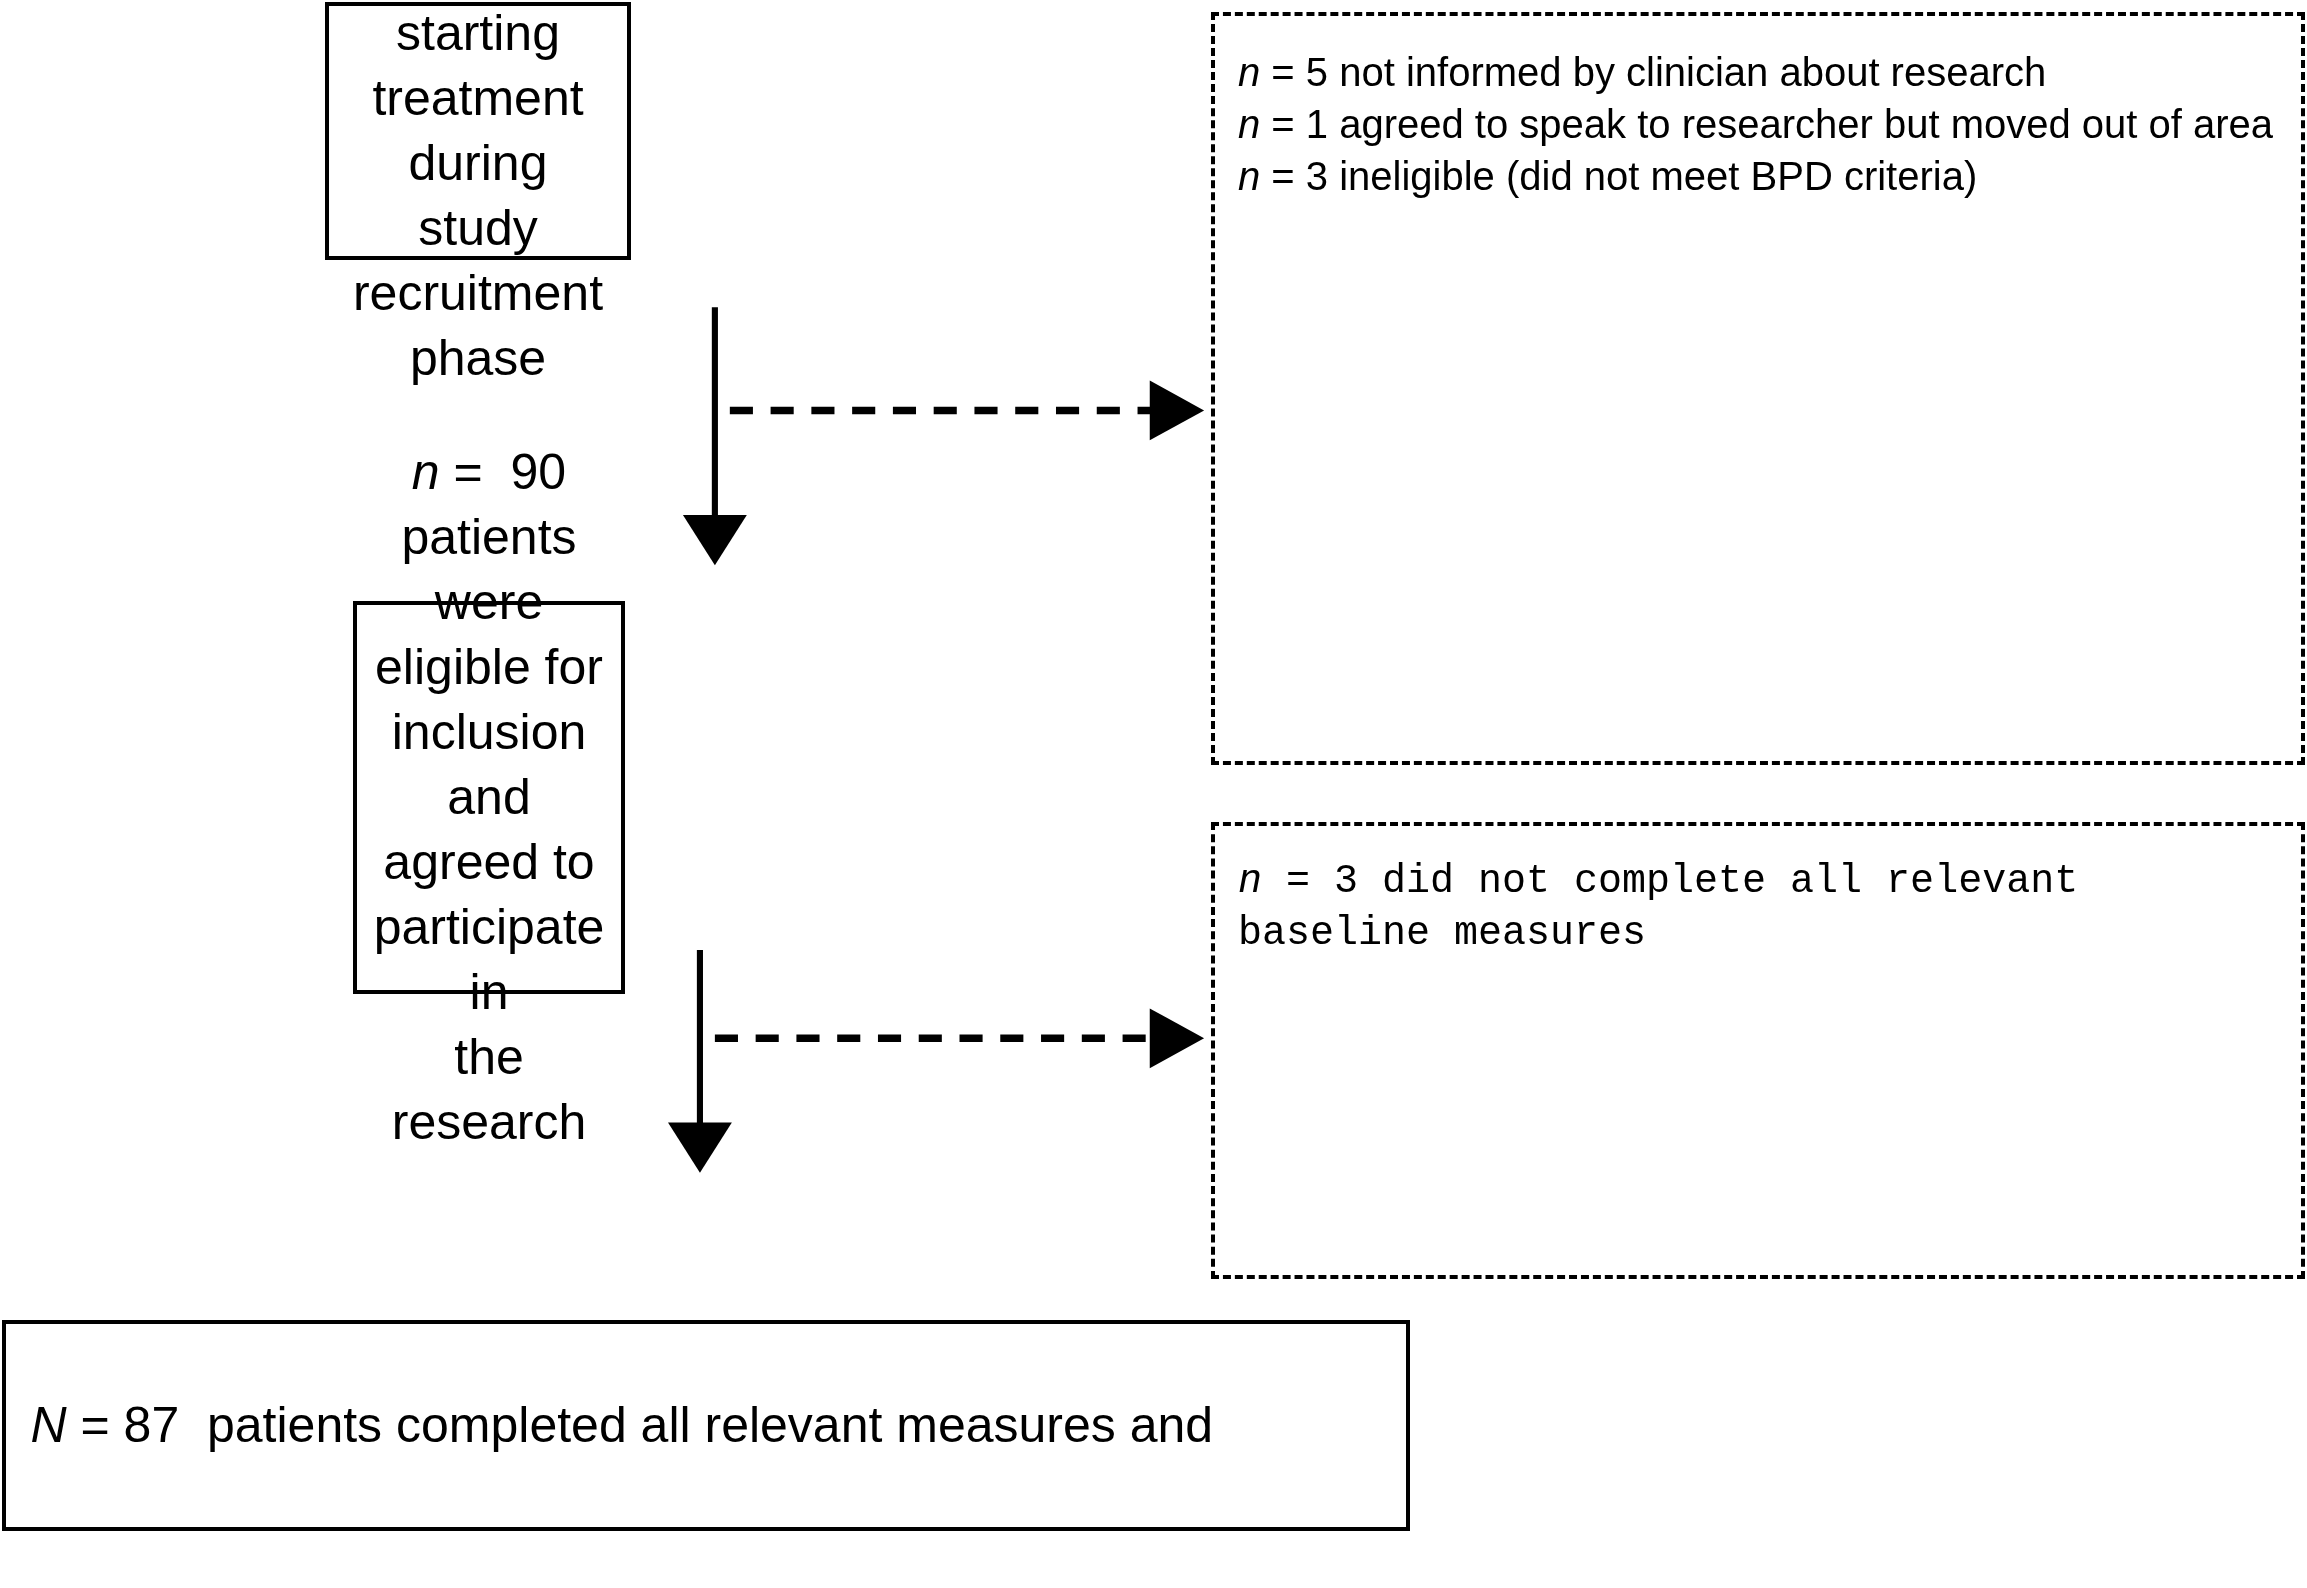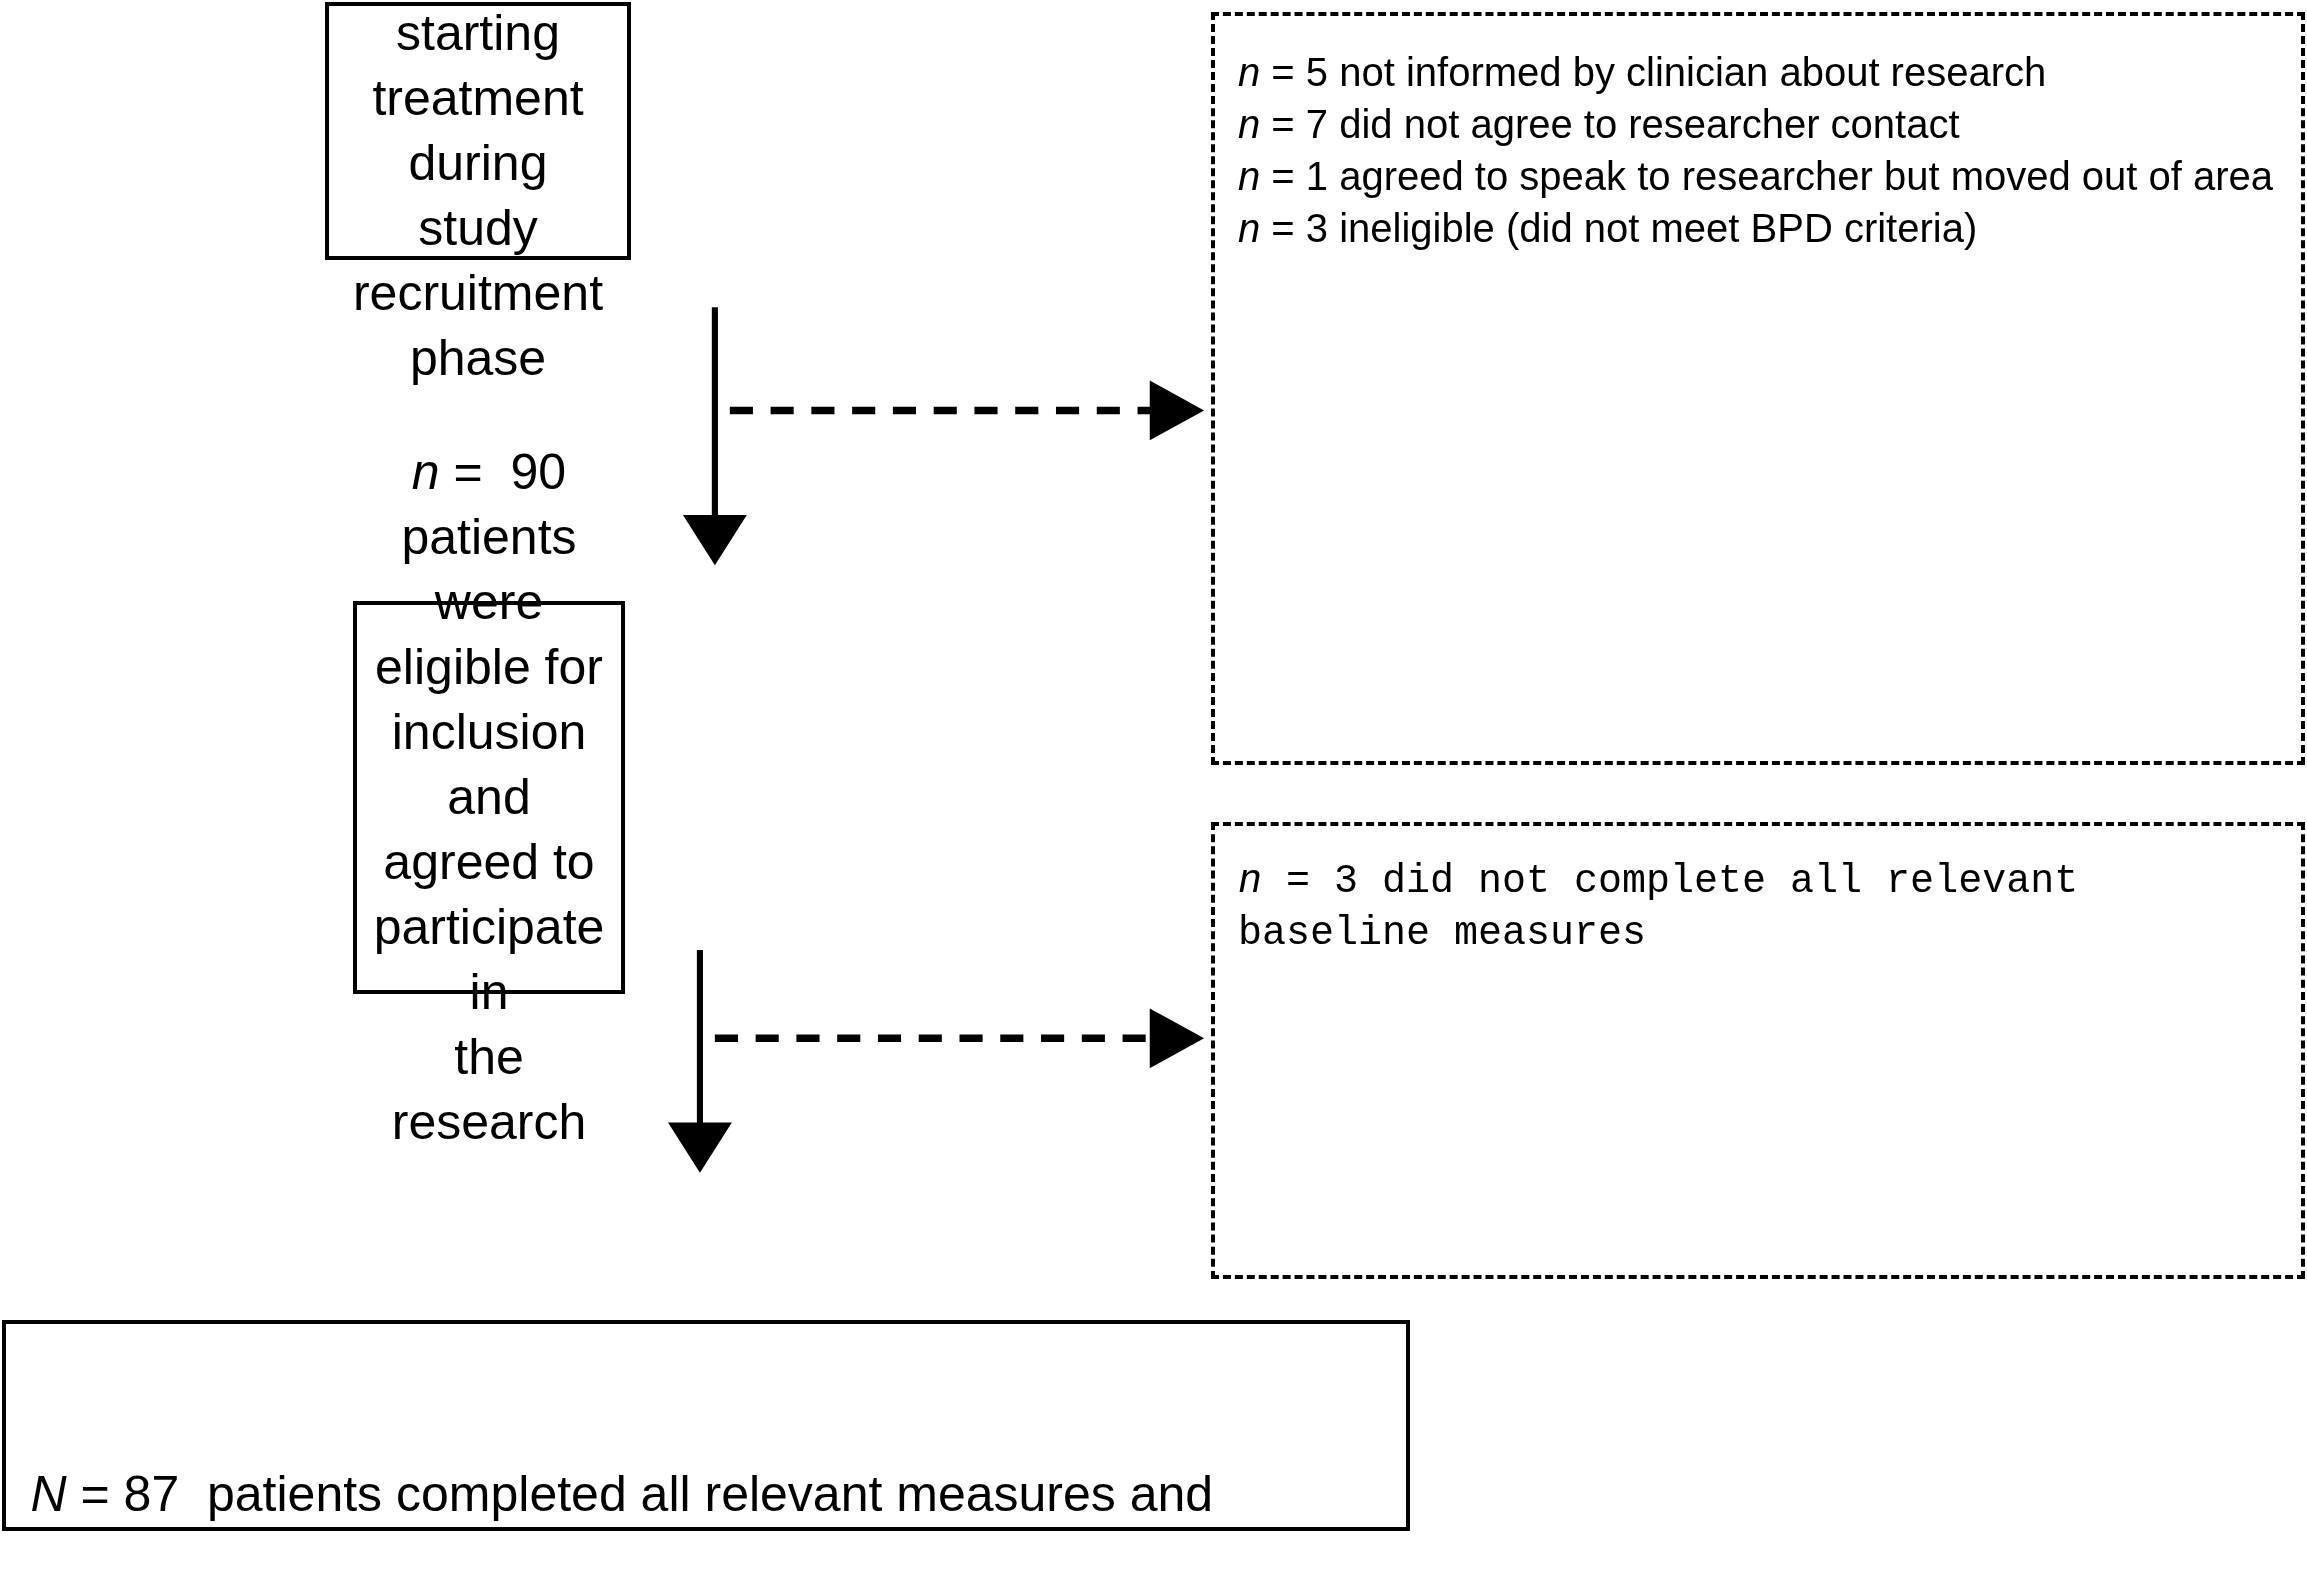--- a/index.html
+++ b/index.html
@@ -18,21 +18,21 @@
   }
   .centered-box{display:flex;align-items:center;justify-content:center;}
   .centered-box .box-text{text-align:center;width:100%;padding:0 17.7px;}
 
   .list-box{padding:30px 20.4px 13.6px 23px;}
   .excl-line{
     font-size:40px;
     line-height:1.30;
     white-space:normal;
   }
-  .bottom-box{display:flex;align-items:flex-end;}
+  .bottom-box{display:flex;align-items:center;}
   .bottom-box .box-text{text-align:left;padding:0 0 0 24.5px;}
 
   .ital{font-style:italic;}
 
   svg.arrows{position:absolute;left:0;top:0;width:2307px;height:1588px;pointer-events:none;}
 </style>
 </head>
 <body>
 
 <div id="stage">
@@ -50,21 +50,20 @@
 </span><span>the research</span></div>
   </div>
 
   <div class="box solid-box bottom-box" style="left:2px;top:1320px;width:1408px;height:211px;">
     <div class="box-text"><span class="ital">N</span><span> = 87  patients completed all relevant measures and
 </span></div>
   </div>
 
   <div class="box dashed-box list-box" style="left:1211px;top:11.6px;width:1094px;height:753px;">
     <div class="excl-line"><span class="ital">n</span><span> = 5 not informed by clinician about research</span></div>
-    <div class="excl-line"><span class="ital">n</span><span> = 7 did not agree to researcher contact</span></div>
     <div class="excl-line"><span class="ital">n</span><span> = 1 agreed to speak to researcher but moved out of area</span></div>
     <div class="excl-line"><span class="ital">n</span><span> = 3 ineligible (did not meet BPD criteria)</span></div>
   </div>
 
   <div class="box dashed-box list-box" style="left:1211px;top:822px;width:1094px;height:457px;font-family:Liberation Mono, monospace;">
     <div class="excl-line"><span class="ital">n</span><span> = 3 did not complete all relevant baseline measures</span></div>
   </div>
 
   <svg class="arrows" viewBox="0 0 3395 2337">
     <defs>

